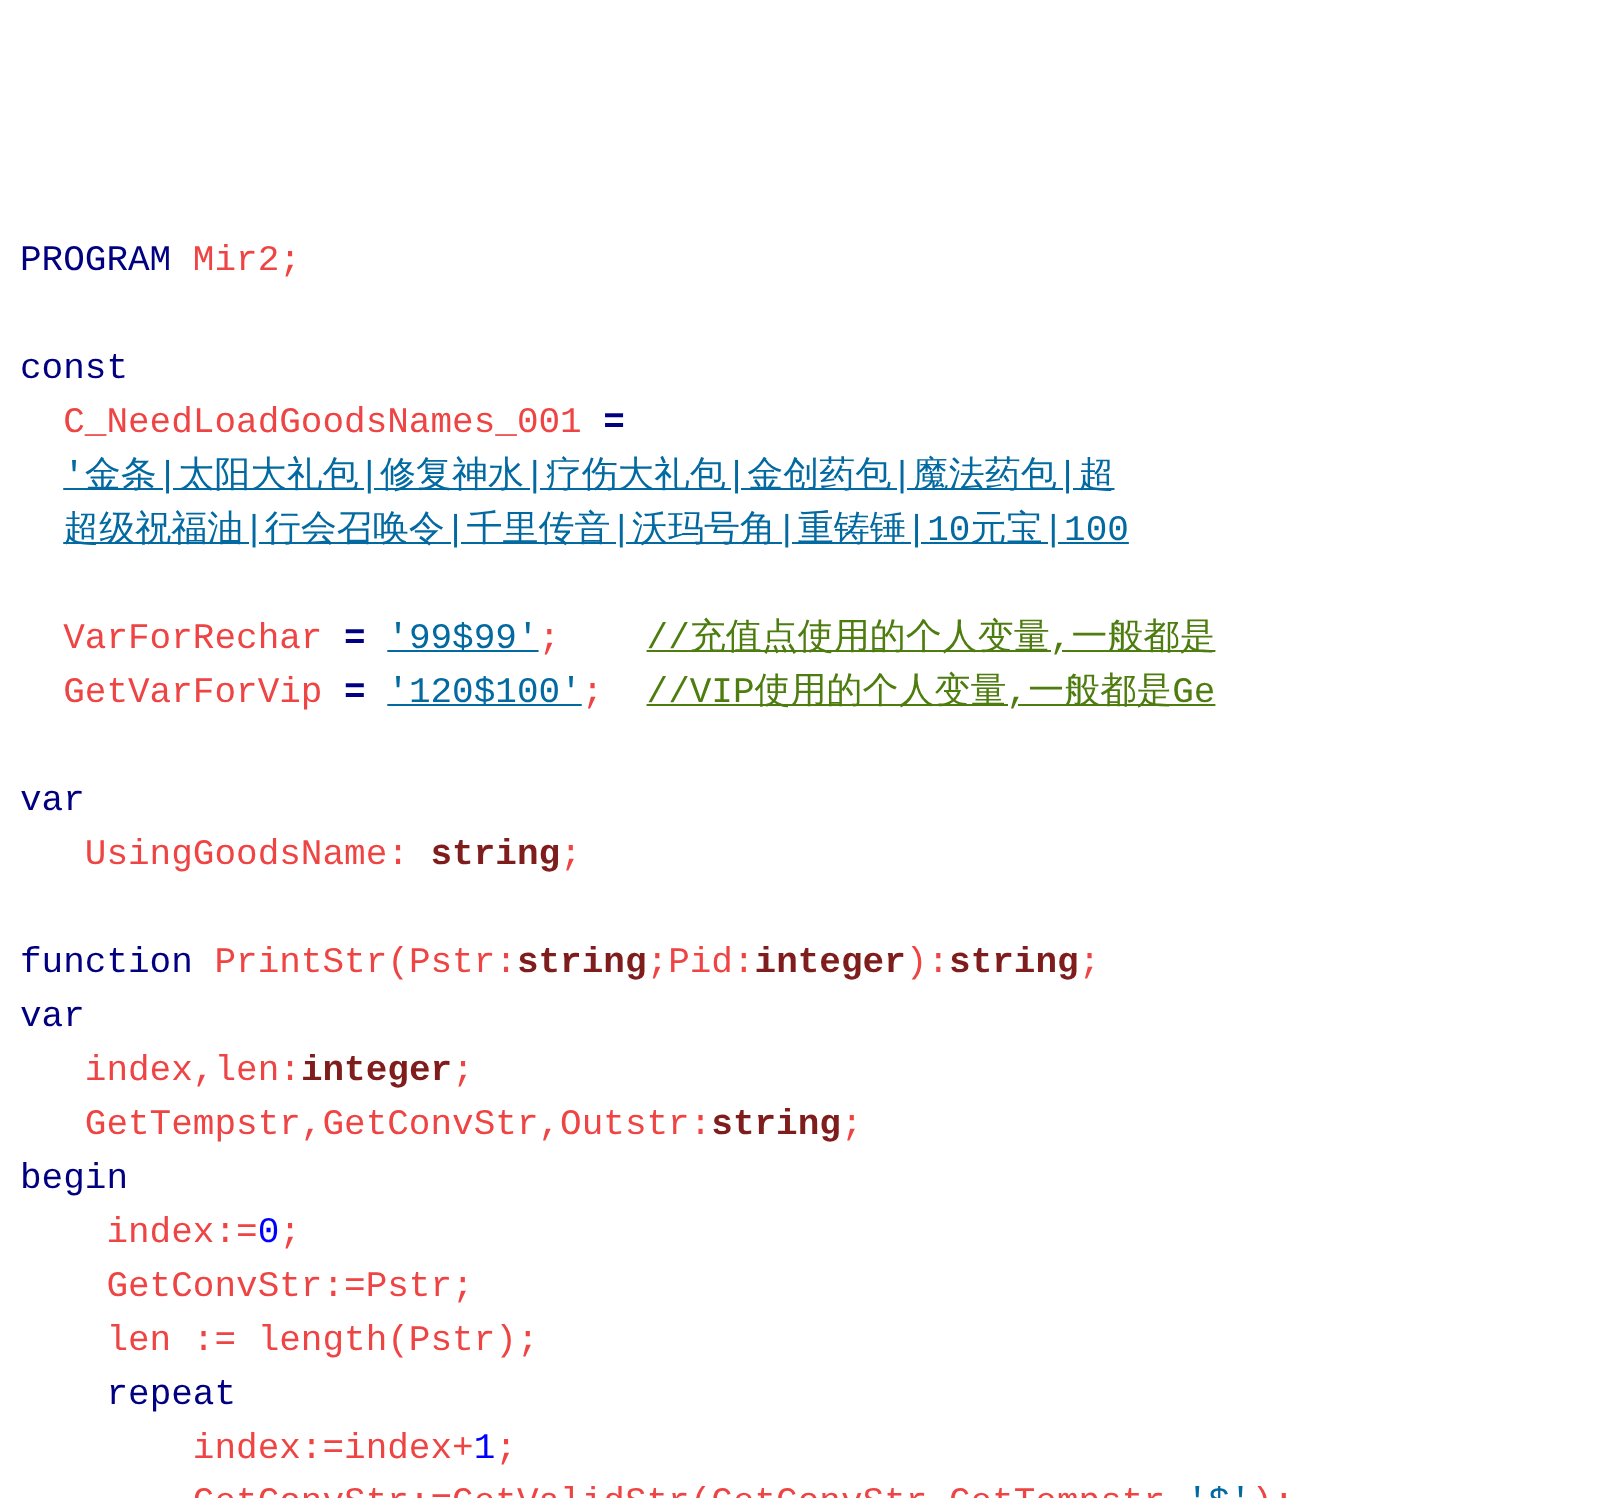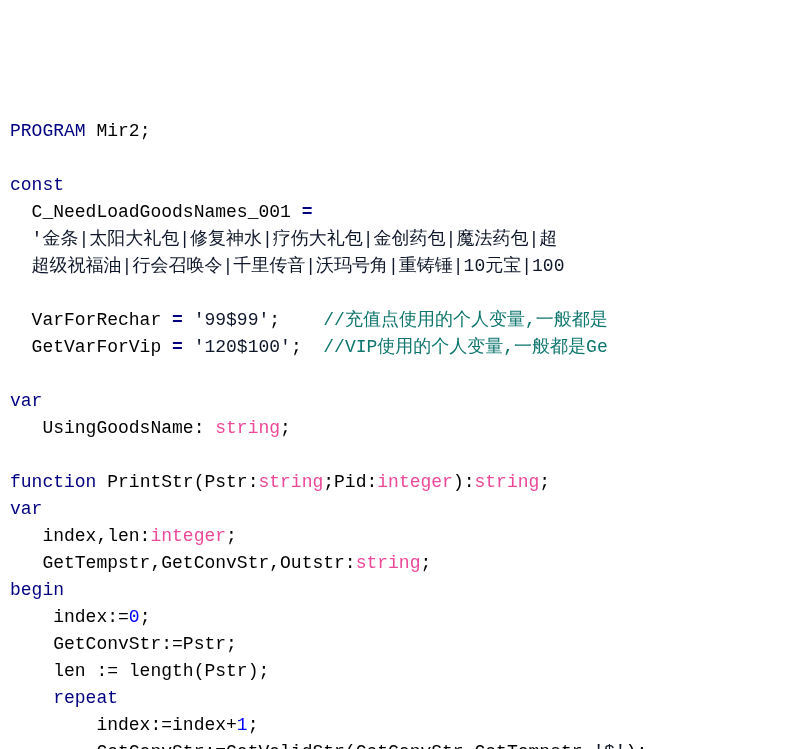--- a/index.html
+++ b/index.html
@@ -7,25 +7,25 @@
     padding: 10px;
     font-family: Consolas, "Courier New", monospace;
     font-size: 18px;
     line-height: 1.5;
     background: #ffffff;
     white-space: pre;
     overflow: hidden;
     width: 800px;
   }
   .kw { color: #000080; font-weight: normal; }
-  .ident { color: #000000; }
-  .type { color: #ec4899; font-weight: normal; }
-  .str { color: #0f172a; }
+  .ident { color: #ef4444; }
+  .type { color: #7f1d1d; font-weight: bold; }
+  .str { color: #0369a1; text-decoration: underline; }
   .num { color: #0000ff; }
-  .cmt { color: #0f766e; }
+  .cmt { color: #4d7c0f; text-decoration: underline; }
   .op { color: #000080; font-weight: bold; }
 </style>
 </head>
 <body>
 
 
 
 <div id="code"><div><span class="kw">PROGRAM</span><span class="ident"> Mir2;</span></div><div>&nbsp;</div><div><span class="kw">const</span></div><div><span class="ident">  C_NeedLoadGoodsNames_001 </span><span class="op">=</span></div><div><span class="ident">  </span><span class="str">'金条|太阳大礼包|修复神水|疗伤大礼包|金创药包|魔法药包|超</span></div><div><span class="ident">  </span><span class="str">超级祝福油|行会召唤令|千里传音|沃玛号角|重铸锤|10元宝|100</span></div><div>&nbsp;</div><div><span class="ident">  VarForRechar </span><span class="op">=</span><span class="ident"> </span><span class="str">'99$99'</span><span class="ident">;    </span><span class="cmt">//充值点使用的个人变量,一般都是</span></div><div><span class="ident">  GetVarForVip </span><span class="op">=</span><span class="ident"> </span><span class="str">'120$100'</span><span class="ident">;  </span><span class="cmt">//VIP使用的个人变量,一般都是Ge</span></div><div>&nbsp;</div><div><span class="kw">var</span></div><div><span class="ident">   UsingGoodsName: </span><span class="type">string</span><span class="ident">;</span></div><div>&nbsp;</div><div><span class="kw">function</span><span class="ident"> PrintStr(Pstr:</span><span class="type">string</span><span class="ident">;Pid:</span><span class="type">integer</span><span class="ident">):</span><span class="type">string</span><span class="ident">;</span></div><div><span class="kw">var</span></div><div><span class="ident">   index,len:</span><span class="type">integer</span><span class="ident">;</span></div><div><span class="ident">   GetTempstr,GetConvStr,Outstr:</span><span class="type">string</span><span class="ident">;</span></div><div><span class="kw">begin</span></div><div><span class="ident">    index:=</span><span class="num">0</span><span class="ident">;</span></div><div><span class="ident">    GetConvStr:=Pstr;</span></div><div><span class="ident">    len := length(Pstr);</span></div><div><span class="ident">    </span><span class="kw">repeat</span></div><div><span class="ident">        index:=index+</span><span class="num">1</span><span class="ident">;</span></div><div><span class="ident">        GetConvStr:=GetValidStr(GetConvStr,GetTempstr,</span><span class="str">'$'</span><span class="ident">);</span></div></div>
 
 

